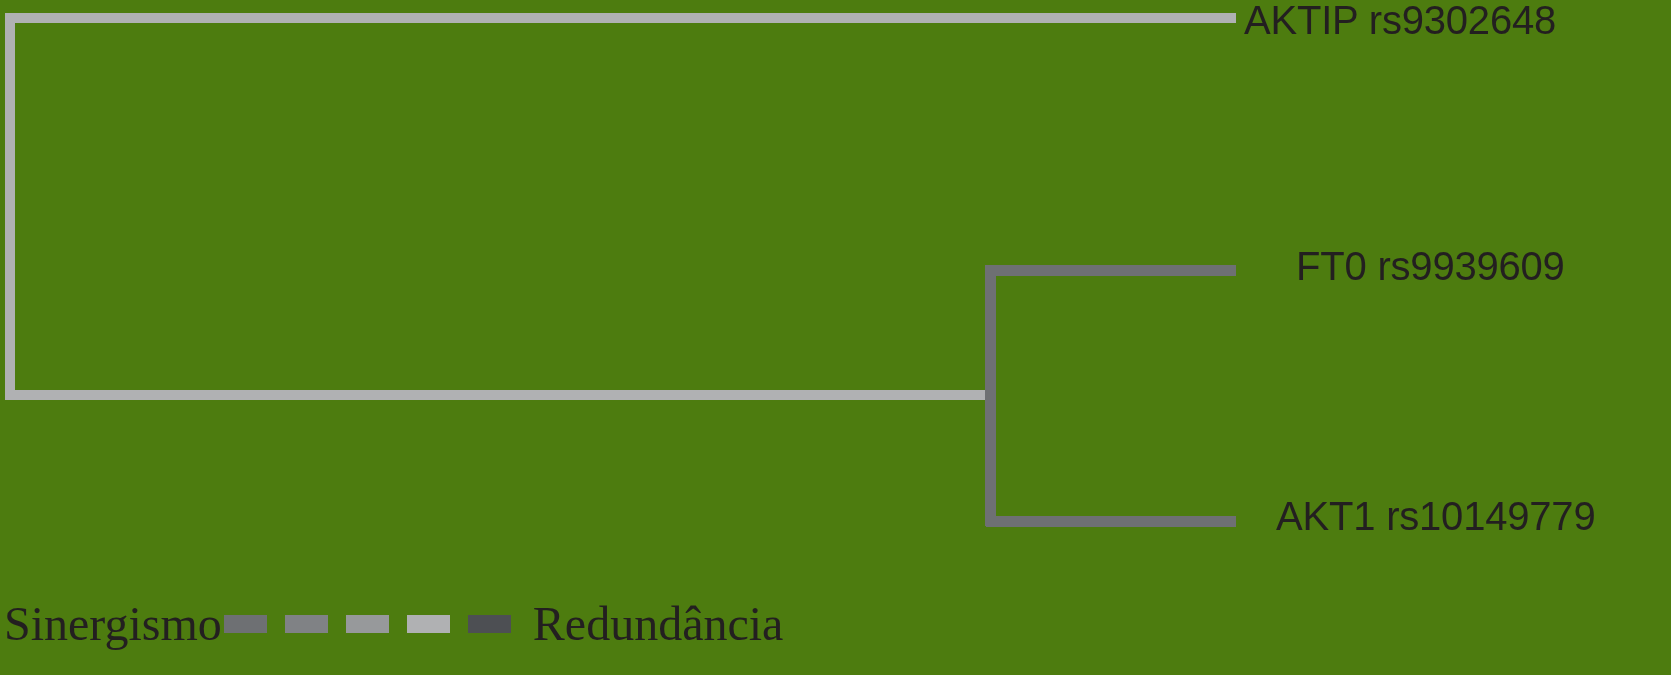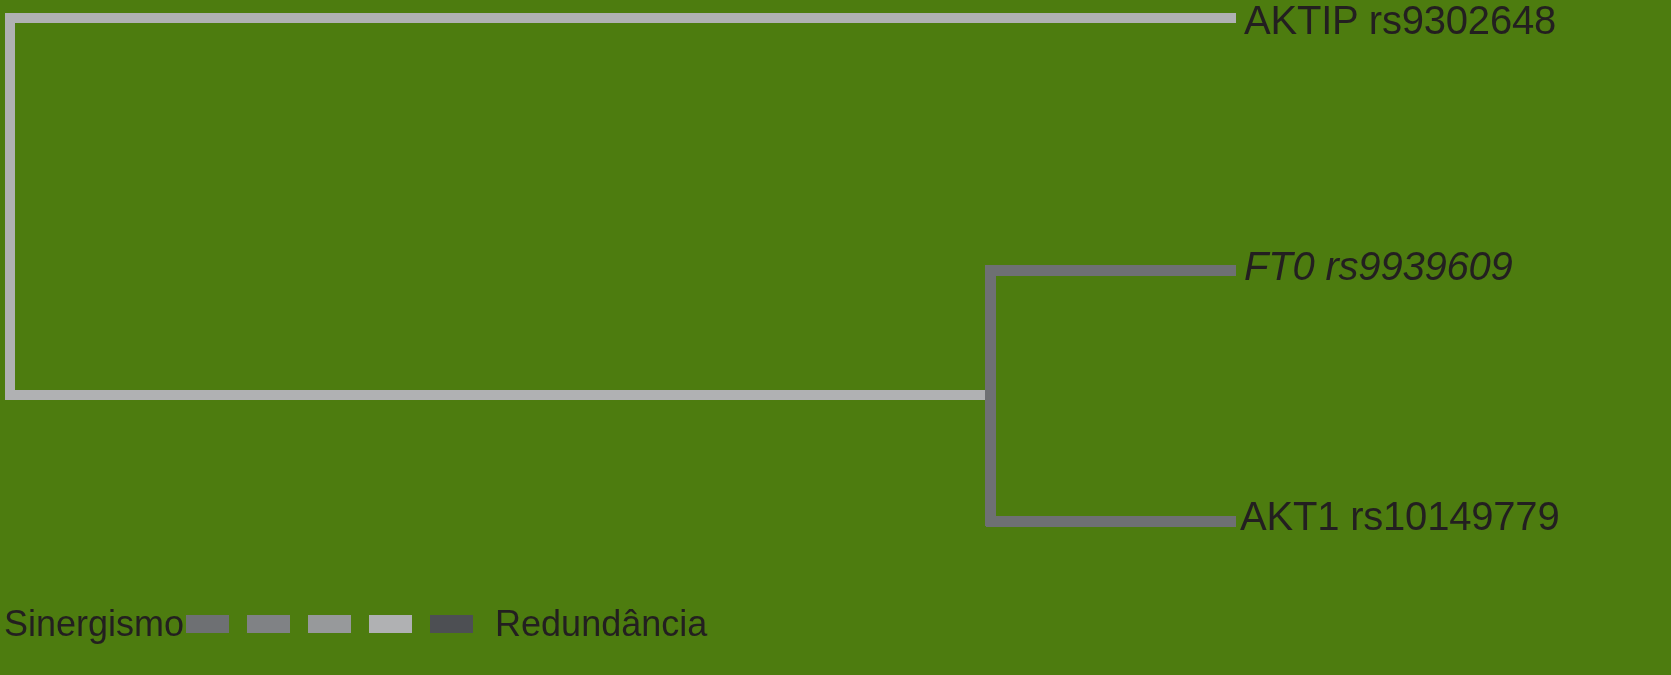--- a/index.html
+++ b/index.html
@@ -32,36 +32,36 @@
   .leaf-label {
     position: absolute;
     font-family: "Liberation Sans", sans-serif;
     font-size: 40px;
     line-height: 40px;
     color: #231f20;
     white-space: nowrap;
     letter-spacing: -0.2px;
   }
   #leaf-label-0 { left: 1244px; top: 0px; }
-  #leaf-label-1 { left: 1244px; top: 246px; font-style: italic; }
-  #leaf-label-2 { left: 1240px; top: 496px; }
+  #leaf-label-1 { left: 1296px; top: 246px; }
+  #leaf-label-2 { left: 1276px; top: 496px; }
 
   
   #legend {
     position: absolute;
     left: 0px;
     top: 588px;
     width: 1671px;
     height: 72px;
     display: flex;
     align-items: center;
   }
   .legend-text {
-    font-family: Liberation Sans, sans-serif;
-    font-size: 36px;
+    font-family: Liberation Serif, serif;
+    font-size: 48px;
     line-height: 40px;
     color: #231f20;
     white-space: nowrap;
   }
   #legend-left-label { margin-left: 4px; }
   #legend-swatches {
     display: flex;
     align-items: center;
     gap: 18px;
     margin-left: 2px;

